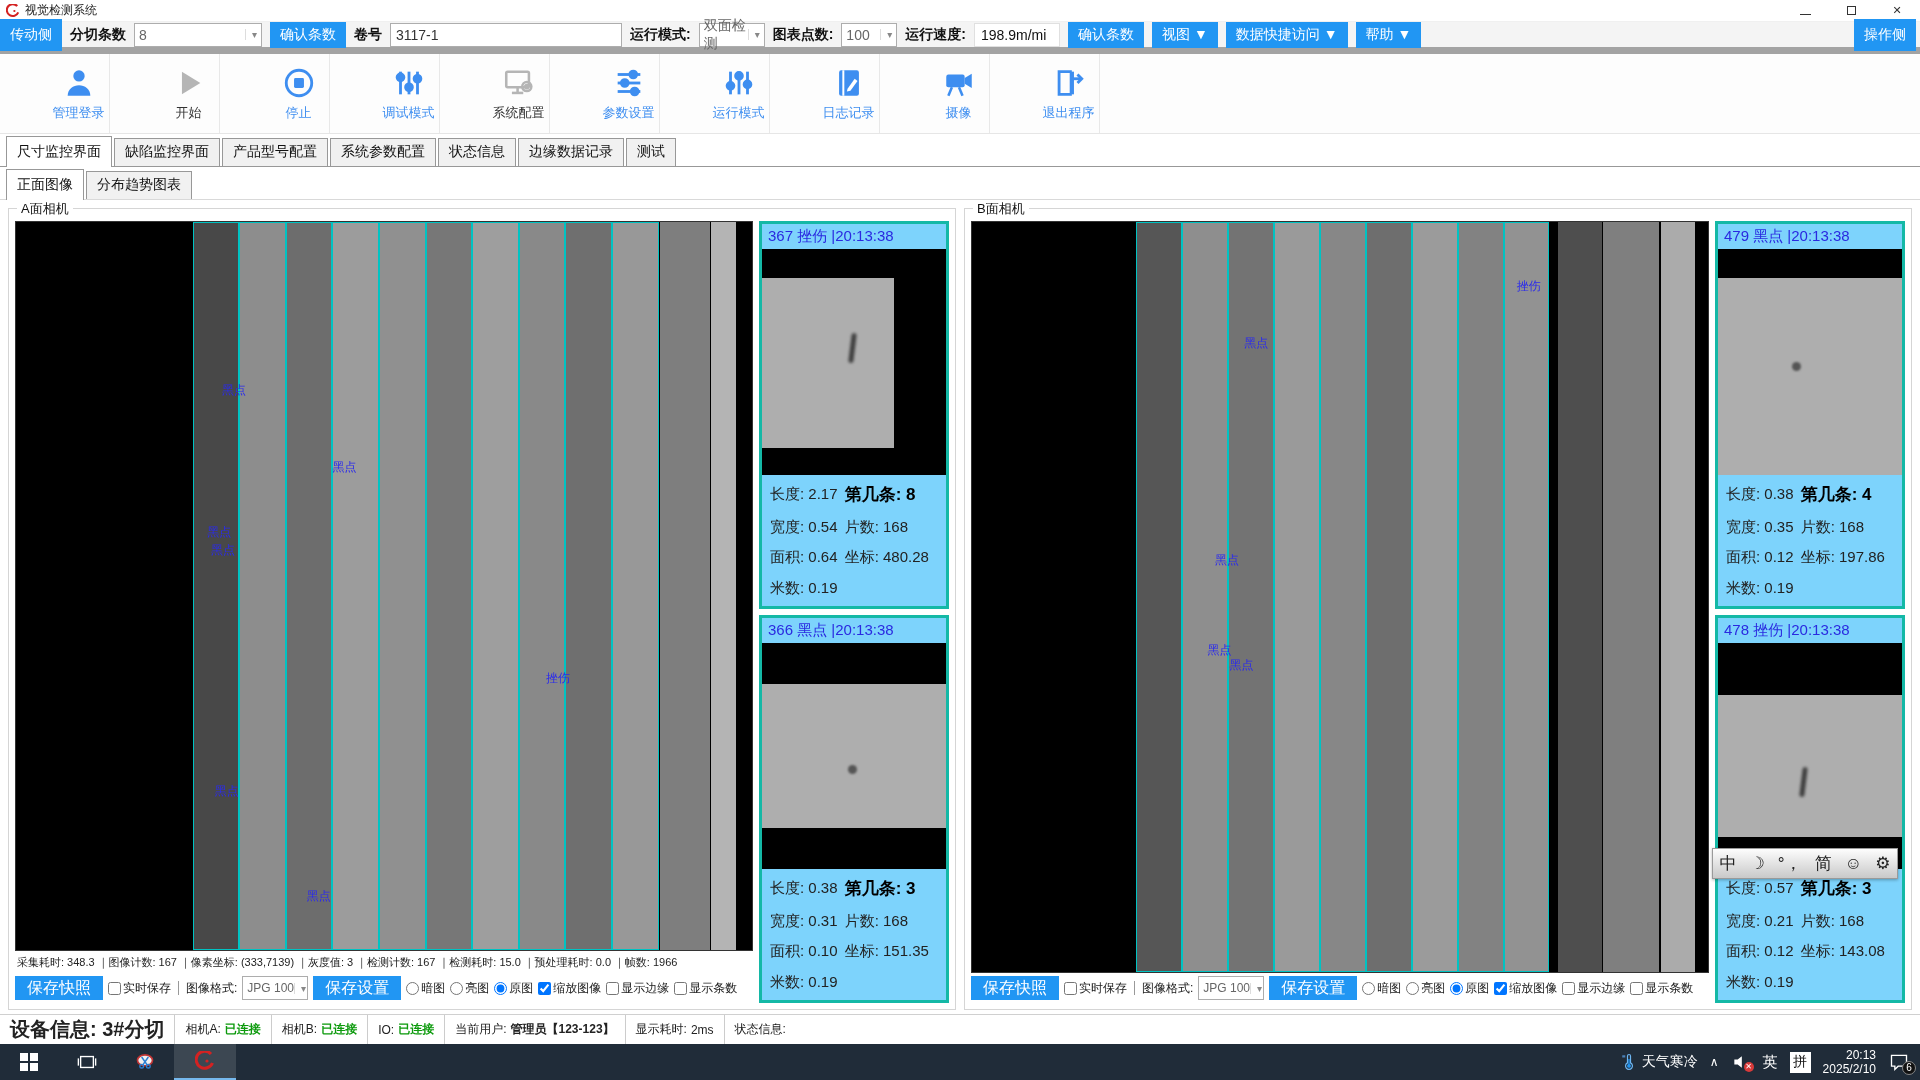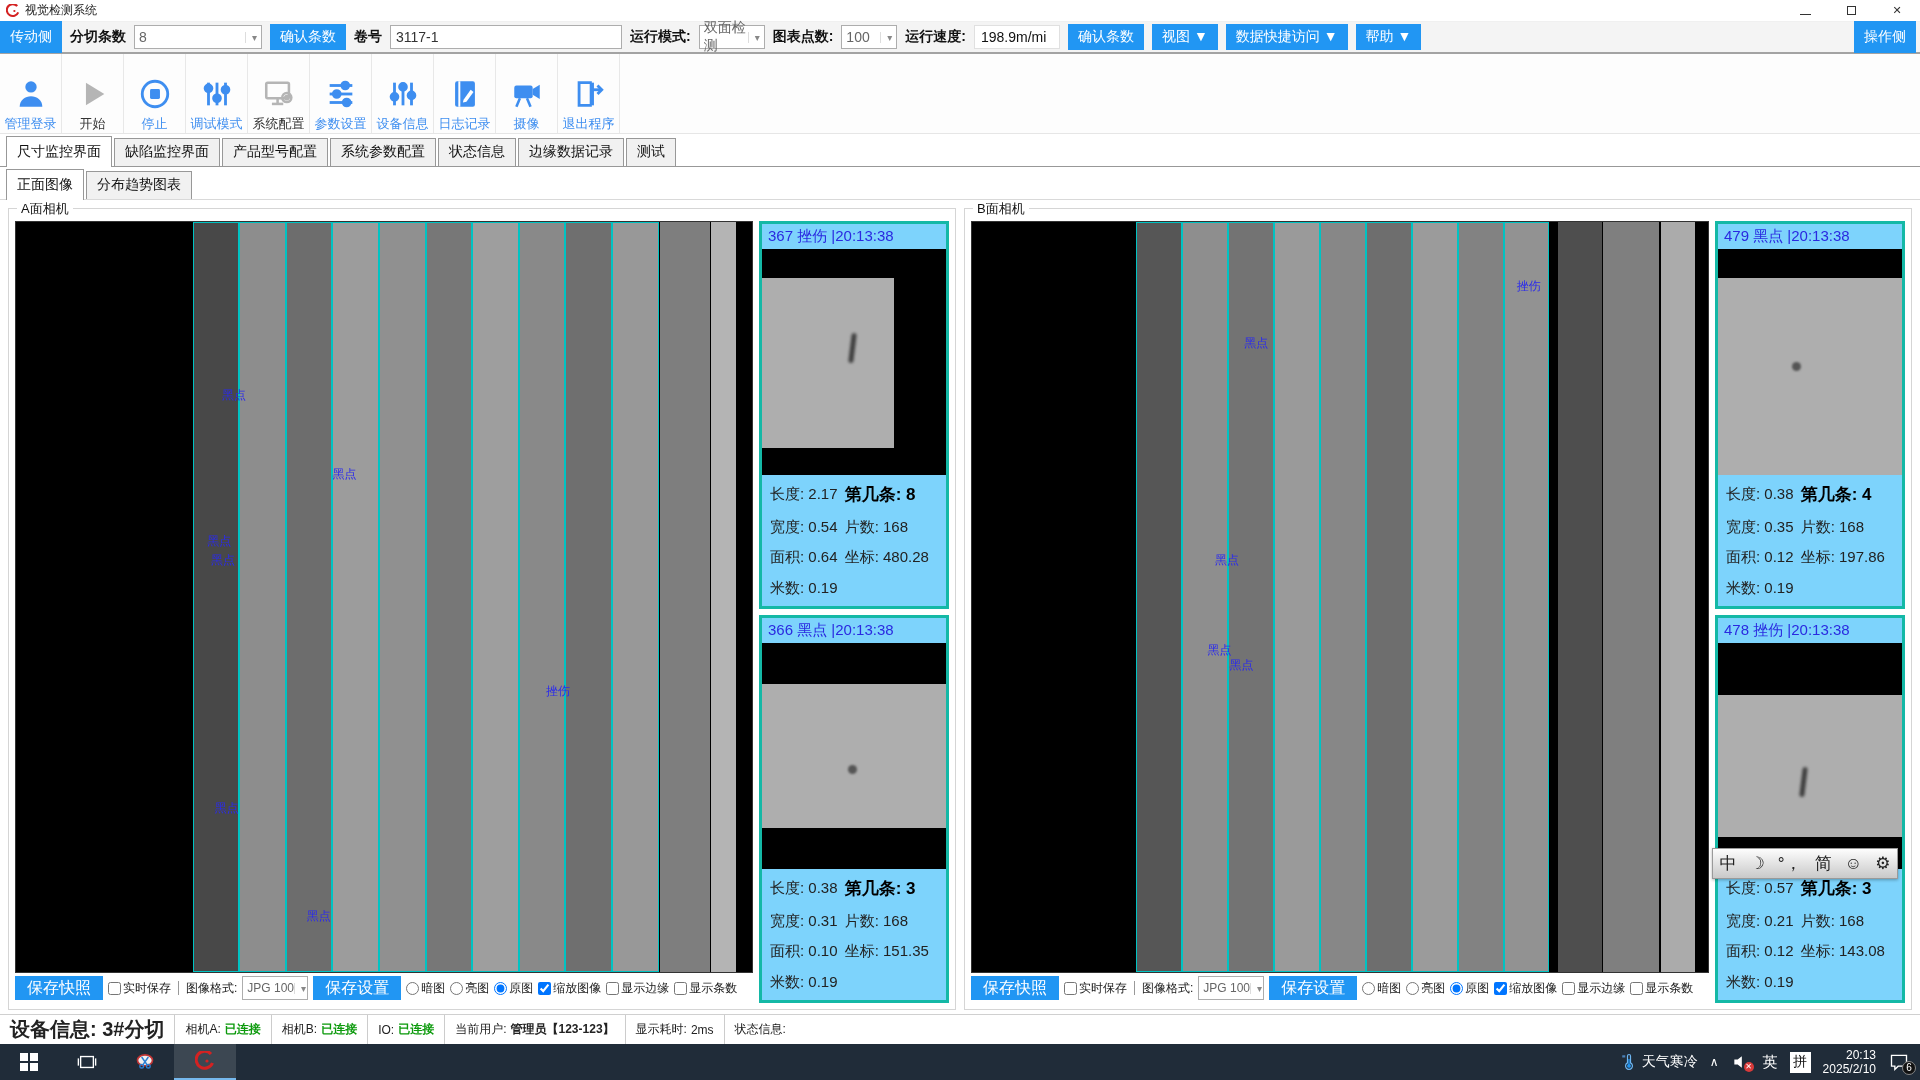--- a/index.html
+++ b/index.html
@@ -8,34 +8,34 @@
 
   
   .titlebar { height:22px; background:#fff; display:flex; align-items:center; padding-left:6px; font-size:12px; color:#222; border-bottom:1px solid #f0f0f0; }
   .titlebar .logo { width:14px; height:14px; margin-right:5px; }
   .win-btns { margin-left:auto; display:flex; height:100%; }
   .win-btn { width:46px; height:100%; display:flex; align-items:center; justify-content:center; font-size:11px; color:#333; }
   .wb-min { width:11px; border-bottom:1px solid #333; margin-top:8px; }
   .wb-max { width:9px; height:9px; border:1px solid #333; }
 
   
-  .toolbar { height:32px; background:#f4f4f4; display:flex; align-items:center; gap:8px; padding-right:4px; border-bottom:2px solid #a3a3a3; font-size:14px; }
+  .toolbar { height:32px; background:#f4f4f4; display:flex; align-items:center; gap:8px; padding-right:4px; border-bottom:7px solid #a3a3a3; font-size:14px; }
   .blue-btn { background:#2196f3; color:#fff; border:none; font-size:14px; padding:0 10px; height:26px; cursor:pointer; font-family:inherit; white-space:nowrap; }
   .toolbar .blue-btn.side { height:32px; border-radius:0; }
   .tb-label { font-weight:bold; color:#111; white-space:nowrap; }
   .combo { background:#fff; border:1px solid #adadad; height:24px; display:flex; align-items:center; padding:0 4px; color:#666; }
   .combo .arrow { margin-left:auto; color:#888; font-size:10px; padding-left:6px; border-left:1px solid #ddd; }
   .combo.w120 { width:128px; } .combo.w70 { width:66px; } .combo.w56 { width:56px; }
   .rollinput { width:232px; height:24px; border:1px solid #adadad; padding:0 5px; font-size:14px; color:#333; font-family:inherit; }
   .speedbox { background:#fff; border:1px solid #e0e0e0; height:24px; min-width:86px; display:flex; align-items:center; padding:0 6px; color:#111; }
   .spacer { flex:1; }
 
   
   .iconbar { height:80px; background:#fdfdfd; display:flex; align-items:stretch; border-bottom:1px solid #e6e6e6; }
-  .icon-cell { width:62px; display:flex; flex-direction:column; align-items:center; justify-content:flex-end; gap:4px; border-right:1px solid #e8e8e8; cursor:pointer; }
+  .icon-cell { width:62px; display:flex; flex-direction:column; align-items:center; justify-content:center; gap:4px; border-right:1px solid #e8e8e8; cursor:pointer;margin-left:48px; }
   .icon-cell svg { width:34px; height:34px; }
   .icon-label { font-size:13px; color:#3e8ef0; white-space:nowrap; }
   .icon-cell.dark .icon-label { color:#333; }
 
   
   .tabrow { display:flex; padding:4px 6px 0 6px; background:#fff; border-bottom:1px solid #989898;text-align:center; }
   .tab { font-size:14px; color:#111; padding:4px 10px 5px; border:1px solid #989898; border-bottom:none; background:#f1f1f1; margin-right:2px; cursor:pointer; position:relative; }
   .tab.active { background:#fff; top:1px; padding-top:6px; margin-top:-3px; }
   .tabrow.sub { border-bottom:1px solid #d9d9d9; }
 
@@ -201,21 +201,21 @@
   </div>
   <div class="icon-cell">
     <svg viewBox="0 0 24 24" stroke="#3e8ef0" stroke-width="2">
         <line x1="6" y1="4" x2="6" y2="20"></line>
         <line x1="12" y1="4" x2="12" y2="20"></line>
         <line x1="18" y1="4" x2="18" y2="20"></line>
         <circle cx="6" cy="14" r="2.4" fill="#3e8ef0"></circle>
         <circle cx="12" cy="7" r="2.4" fill="#3e8ef0"></circle>
         <circle cx="18" cy="13" r="2.4" fill="#3e8ef0"></circle>
       </svg>
-    <span class="icon-label">设备信息</span>
+    <span class="icon-label">运行模式</span>
   </div>
   <div class="icon-cell">
     <svg viewBox="0 0 24 24">
         <rect x="5" y="3" width="14" height="18" rx="1.5" fill="#3e8ef0"></rect>
         <line x1="8" y1="3" x2="8" y2="21" stroke="#fff" stroke-width="1.4"></line>
         <polygon points="11,16 16,9 18,10.5 13,17.5 10.5,18" fill="#fff"></polygon>
       </svg>
     <span class="icon-label">日志记录</span>
   </div>
   <div class="icon-cell">
@@ -272,20 +272,21 @@
             <div class="strip" style="left: 87.5%; width: 6.8%; background: rgb(126, 126, 126);"></div>
             <div class="strip" style="left: 94.4%; width: 3.4%; background: rgb(180, 180, 180);"></div>
             <span class="img-label" style="left: 28%; top: 22%;">黑点</span>
             <span class="img-label" style="left: 43%; top: 32.5%;">黑点</span>
             <span class="img-label" style="left: 26%; top: 41.5%;">黑点</span>
             <span class="img-label" style="left: 26.5%; top: 44%;">黑点</span>
             <span class="img-label" style="left: 72%; top: 61.5%;">挫伤</span>
             <span class="img-label" style="left: 27%; top: 77%;">黑点</span>
             <span class="img-label" style="left: 39.5%; top: 91.5%;">黑点</span>
           </div>
+        <div class="cam-status">采集耗时: 348.3 ｜图像计数: 167 ｜像素坐标: (333,7139) ｜灰度值: 3 ｜检测计数: 167 ｜检测耗时: 15.0 ｜预处理耗时: 0.0 ｜帧数: 1966</div>
         <div class="cam-controls">
           <button class="blue-btn">保存快照</button>
           <label>
               <input type="checkbox" style="">
               <span>实时保存</span>
             </label>
           <span class="ctrl-sep"></span>
           <span>图像格式:</span>
           <div class="combo w70">
               <span>JPG 100</span>

